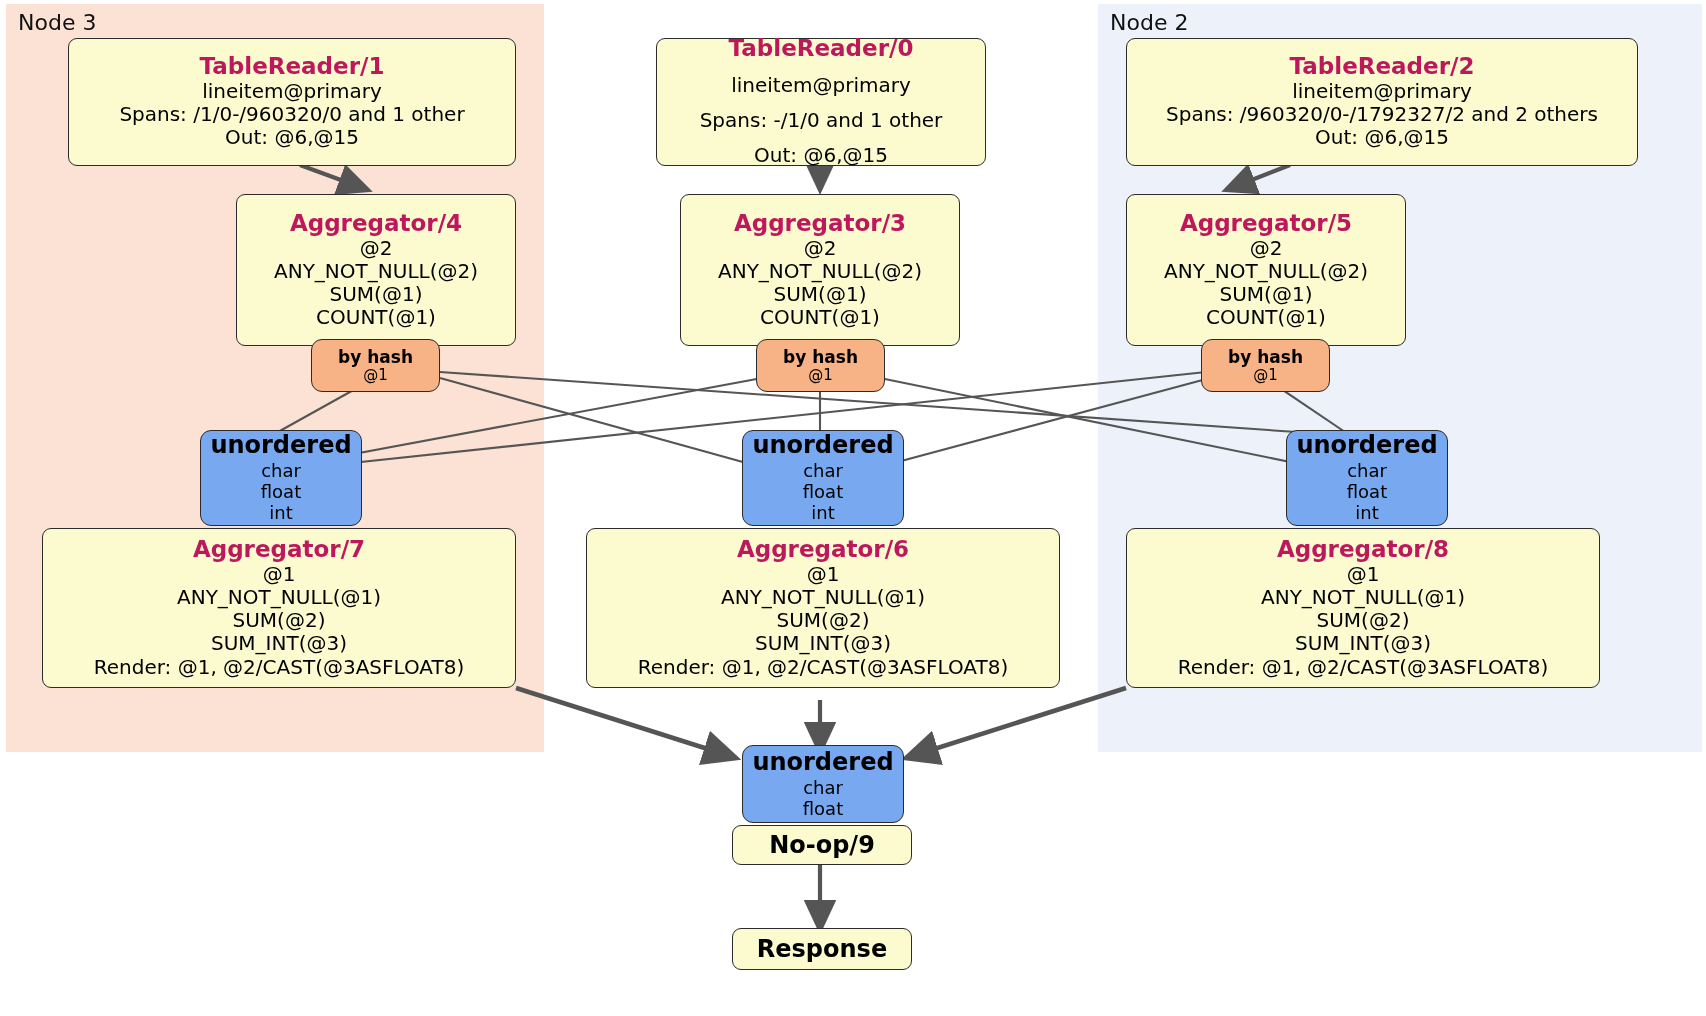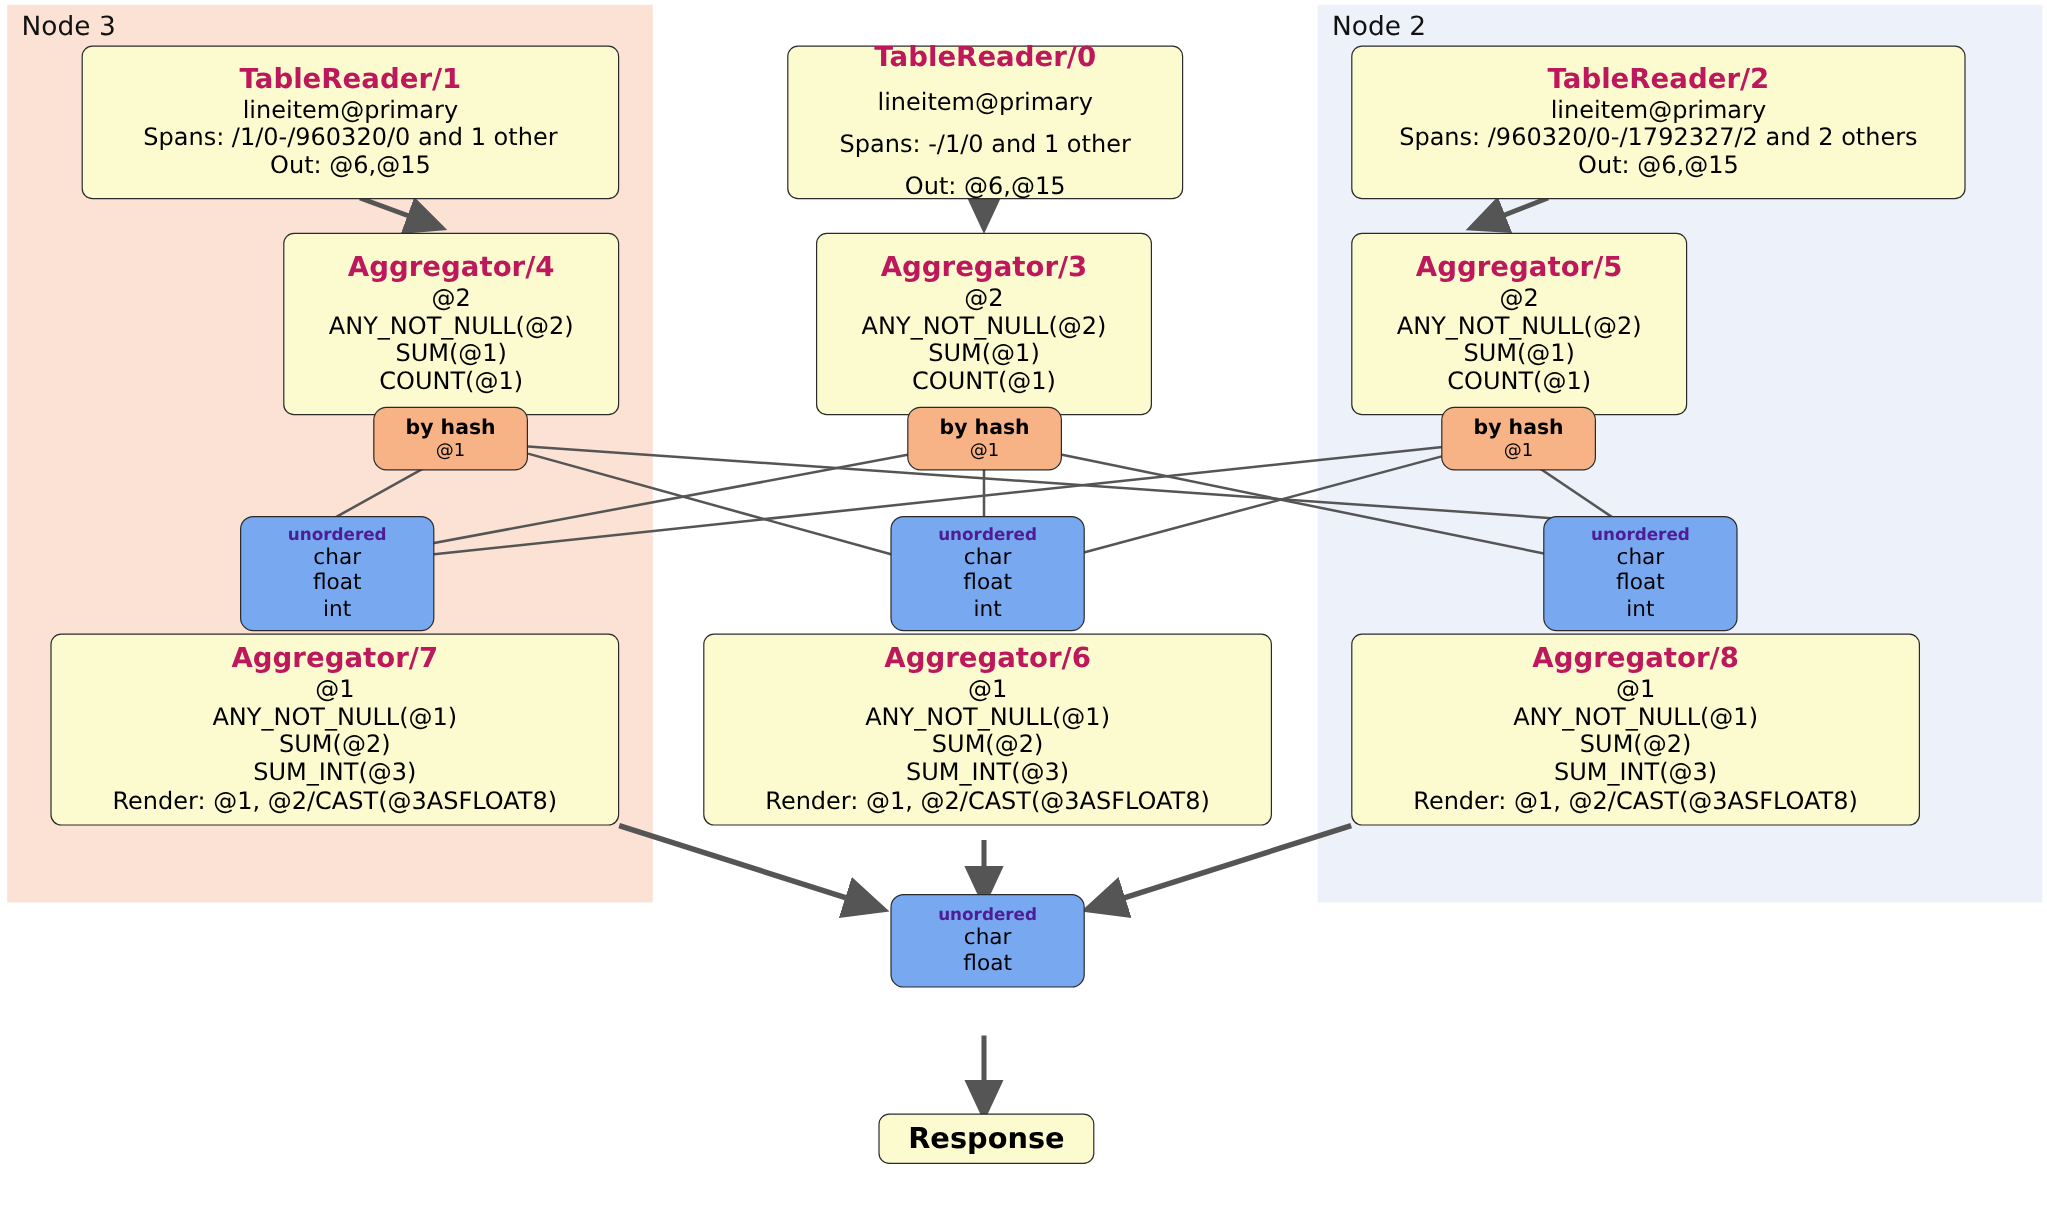--- a/index.html
+++ b/index.html
@@ -15,21 +15,21 @@
        align-items:center;justify-content:center;text-align:center;}
 
   .proc{background:#fbfbcf;border:1.6px solid #2b2b2b;border-radius:9px;}
   .router{background:#f7b285;border:1.6px solid #2b2b2b;border-radius:11px;}
   .stream{background:#77a8f0;border:1.6px solid #2b2b2b;border-radius:11px;}
 
   .t-title{font-weight:bold;font-size:23px;color:#be185d;line-height:1.12;}
   .t-line{font-size:20px;color:#000;line-height:1.16;white-space:nowrap;}
   .r-title{font-weight:bold;font-size:17px;color:#000;line-height:1.1;}
   .r-line{font-size:15px;color:#000;line-height:1.1;}
-  .s-title{font-weight:bold;font-size:14px;color:#4c1d95;line-height:1.15;}
+  .s-title{font-weight:bold;font-size:24px;color:#000000;line-height:1.15;}
   .s-line{font-size:18px;color:#000;line-height:1.18;}
   .noop-title{font-weight:bold;font-size:24px;color:#000;}
 
   svg.edges{position:absolute;left:0;top:0;width:1706px;height:1016px;pointer-events:none;}
 </style>
 </head>
 <body>
 
 <div id="canvas">
 
@@ -182,18 +182,21 @@
     <div class="t-line">SUM_INT(@3)</div>
     <div class="t-line">Render: @1, @2/CAST(@3ASFLOAT8)</div>
   </div>
 
   <div class="box stream" style="left:742px;top:745px;width:162px;height:78px;">
     <div class="s-title">unordered</div>
     <div class="s-line">char</div>
     <div class="s-line">float</div>
   </div>
 
+  <div class="box proc" style="left:732px;top:825px;width:180px;height:40px;">
+    <div class="noop-title">No-op/9</div>
+  </div>
 
   <div class="box proc" style="left:732px;top:928px;width:180px;height:42px;">
     <div class="noop-title">Response</div>
   </div>
 
 </div>
 
 </body></html>

